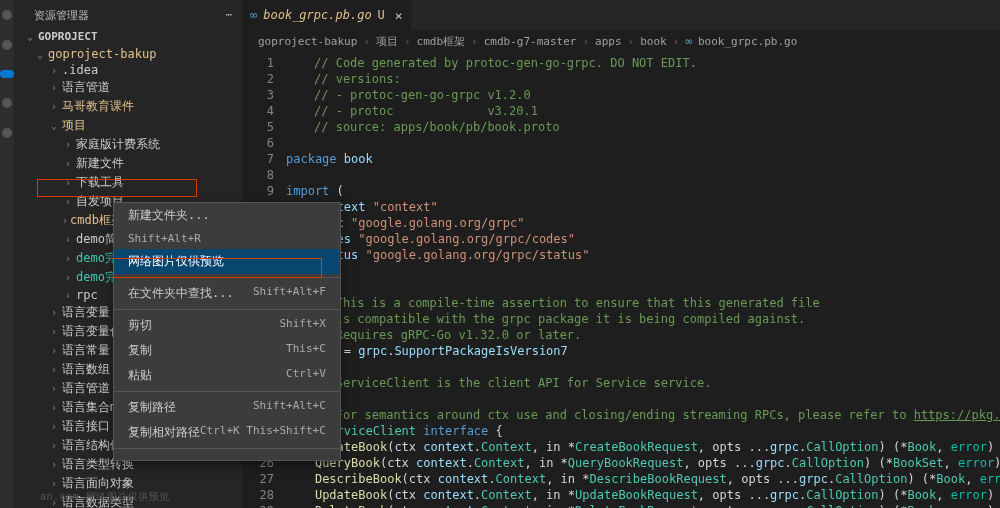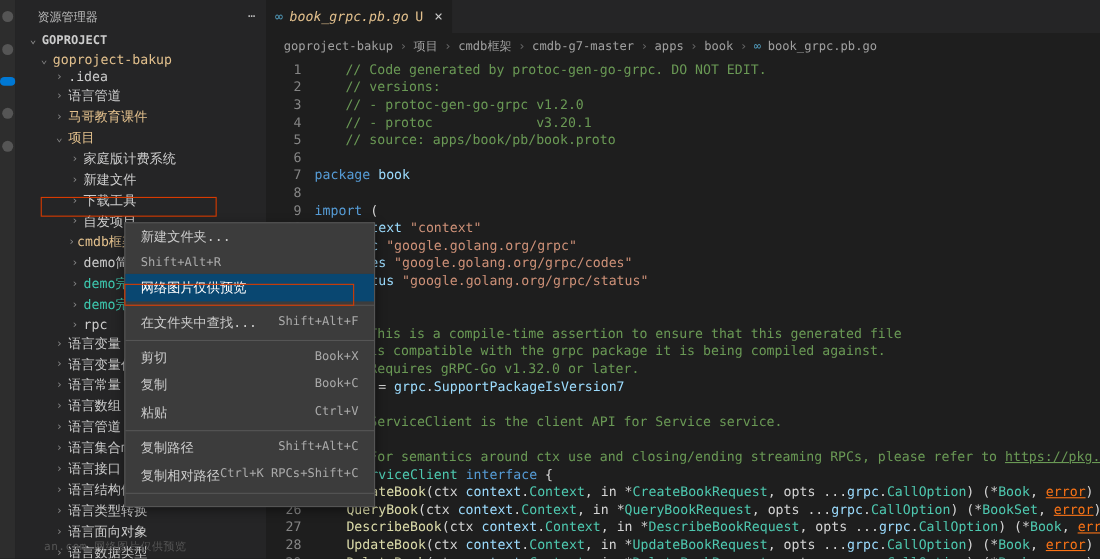--- a/index.html
+++ b/index.html
@@ -31,21 +31,21 @@
 .code { display: flex; flex: 1; font-family: Consolas, monospace; }
 .gutter { width: 44px; text-align: right; color: #858585; padding-right: 12px; line-height: 16px; font-size: 12px; padding-top: 2px;}
 .lines { flex: 1; line-height: 16px; font-size: 12px; padding-top: 2px; white-space: pre; }
 .c-cmt { color: #6a9955; margin-left: 28px; }
 .c-kw { color: #569cd6; }
 .c-str { color: #ce9178; }
 .c-id { color: #9cdcfe; }
 .c-type { color: #4ec9b0; }
 .c-fn { color: #dcdcaa; }
 .c-punc { color: #d4d4d4; }
-.c-err { color: #f97316; text-decoration: underline; }
+.c-err { color: #14b8a6; }
 .link { text-decoration: underline; color: #6a9955;}
 .menu { position: absolute; background: #3c3c3c; color: #ccc; box-shadow: 0 3px 10px rgba(0,0,0,.5); z-index: 100; font-size: 12px; min-width: 210px; border: 1px solid #555; }
 .menu .row { display: flex; justify-content: space-between; padding: 4px 14px; cursor: pointer; }
 .menu .hl { background: #094771; color: #fff; }
 .menu hr { border: none; border-top: 1px solid #555; margin: 3px 0; }
 .menu .sc { color: #aaa; font-size: 11px; }
 .menu .hl .sc { color: #fff; }
 .watermark { position: absolute; bottom: 4px; left: 40px; color: #555; font-size: 10px; letter-spacing: .5px; }
 .redbox { border: 1.5px solid #d83b01; position: absolute; pointer-events: none; z-index: 101; }
 </style>
@@ -253,38 +253,38 @@
       <span class="sc"></span>
     </div>
     <hr>
     <div class="row">
       <span>在文件夹中查找...</span>
       <span class="sc">Shift+Alt+F</span>
     </div>
     <hr>
     <div class="row">
       <span>剪切</span>
-      <span class="sc">Book+X</span>
+      <span class="sc">Shift+X</span>
     </div>
     <div class="row">
       <span>复制</span>
-      <span class="sc">Book+C</span>
+      <span class="sc">This+C</span>
     </div>
     <div class="row">
       <span>粘贴</span>
       <span class="sc">Ctrl+V</span>
     </div>
     <hr>
     <div class="row">
       <span>复制路径</span>
       <span class="sc">Shift+Alt+C</span>
     </div>
     <div class="row">
       <span>复制相对路径</span>
-      <span class="sc">Ctrl+K RPCs+Shift+C</span>
+      <span class="sc">Ctrl+K This+Shift+C</span>
     </div>
     <hr>
     <div class="row"></div>
   </div>
 
 <div class="selbox" style="left:37px; top:179px; width:160px; height:18px;"></div>
 <div class="redbox" style="left:113px; top:258px; width:209px; height:20px;"></div>
 
 <div class="watermark">an.com 网络图片仅供预览</div>
 

